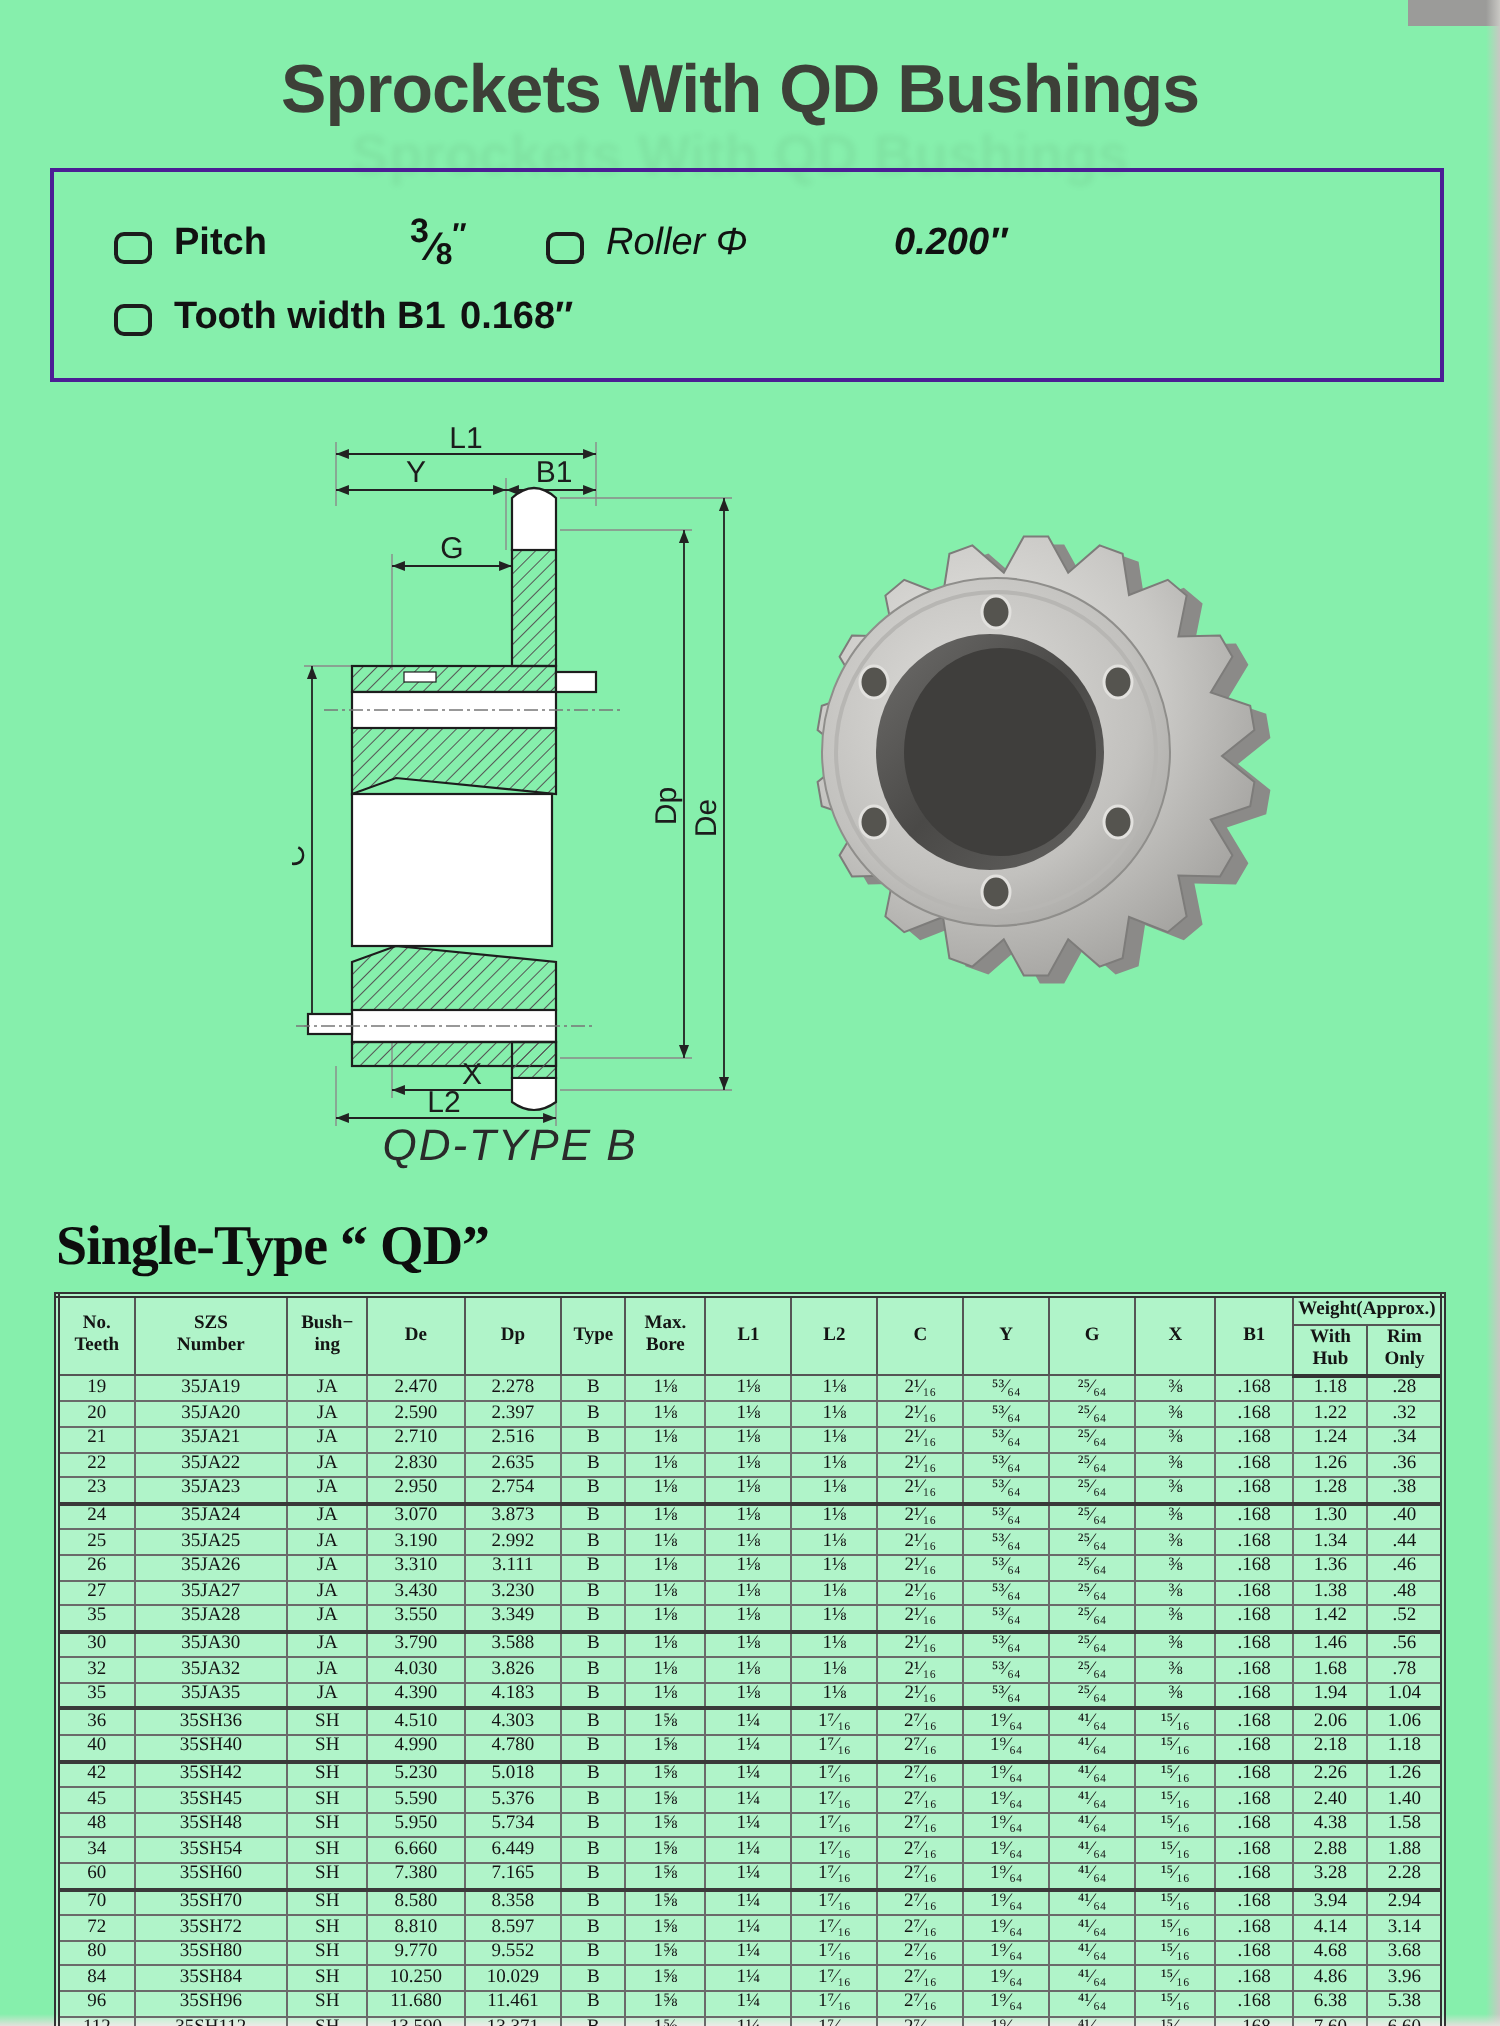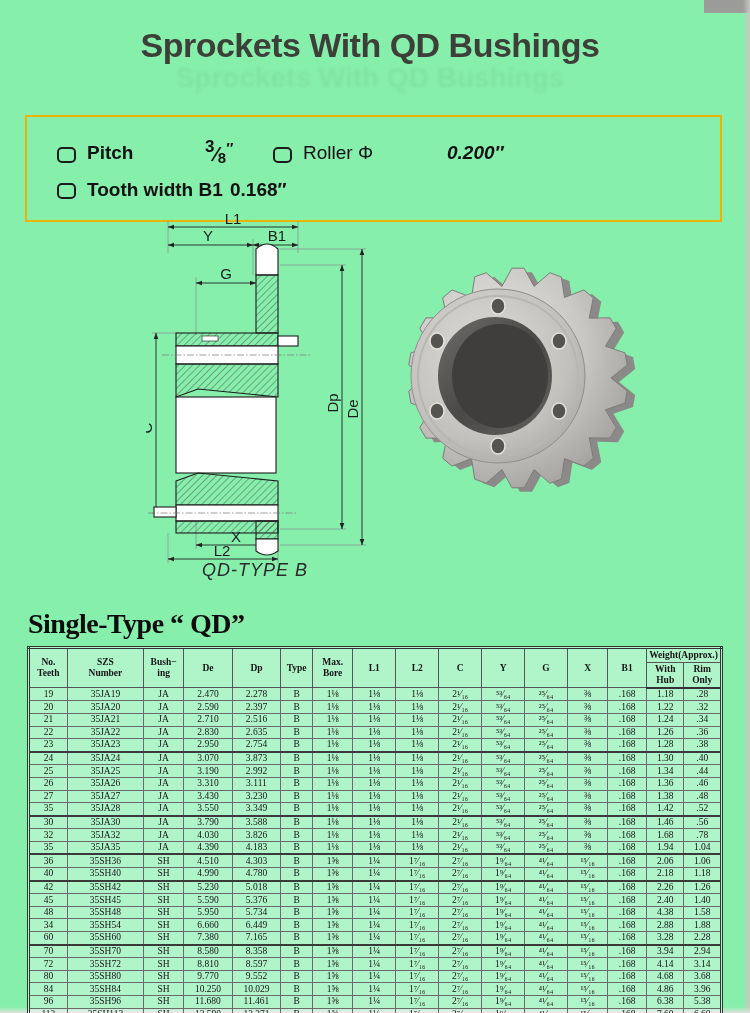--- a/index.html
+++ b/index.html
@@ -10,33 +10,33 @@
   .scan-edge{position:absolute;right:0;top:0;width:7px;height:100%;
              background:linear-gradient(to left,#c9c8c4,rgba(201,200,196,0));}
   .scan-bottom{position:absolute;left:0;bottom:0;width:100%;height:6px;
              background:linear-gradient(to top,#e3e1dc,rgba(227,225,220,0));}
   
   .title{position:absolute;top:26px;left:0;width:740px;text-align:center;
          font-size:34px;font-weight:bold;color:#3d4038;letter-spacing:-.5px;}
   .title-ghost{position:absolute;top:62px;left:0;width:740px;text-align:center;
          font-size:28px;font-weight:bold;color:#34502f;opacity:.07;filter:blur(1.5px);}
   
-  .spec{position:absolute;left:25px;top:115px;width:693px;height:103px;border:2px solid #eab308;}
+  .spec{position:absolute;left:25px;top:84px;width:693px;height:103px;border:2px solid #4c1d95;}
   .cb{position:absolute;width:15px;height:12px;border:2px solid #1c1c1c;border-radius:5px;background:transparent;}
   .spec-label{position:absolute;font-size:19px;font-weight:bold;color:#111;}
   .spec-value{position:absolute;font-size:19px;font-weight:bold;color:#111;}
   .frac{font-size:14px;}
   .frac .n{font-size:17px;vertical-align:9px;}
   .frac .d{font-size:15px;vertical-align:-2px;}
   .frac .sl{font-size:20px;}
   .unit{font-size:15px;vertical-align:8px;}
   
   .drawing{position:absolute;left:146px;top:213px;}
   .caption{position:absolute;left:150px;top:560px;width:210px;text-align:center;
-           font-size:18px;font-style:italic;color:#2a2a2a;letter-spacing:1px;}
+           font-size:22px;font-style:italic;color:#2a2a2a;letter-spacing:1px;}
   .photo{position:absolute;left:386px;top:230px;}
   
   .section-title{position:absolute;left:28px;top:608px;font-family:"Liberation Serif",serif;
            font-size:28px;font-weight:bold;color:#0d0d0d;letter-spacing:-.5px;text-align:right;}
   
   .cat-table{position:absolute;left:27px;top:646px;width:696px;border-collapse:collapse;
            table-layout:fixed;font-family:"Liberation Serif",serif;color:#141414;
            border:3px double #333;background:rgba(255,255,255,.35);}
   .cat-table th{border:1px solid #555;font-size:9.5px;font-weight:bold;
            white-space:pre-line;padding:1px 0;line-height:1.15;}
@@ -57,21 +57,21 @@
   <div class="title-ghost">Sprockets With QD Bushings</div>
   <div class="title">Sprockets With QD Bushings</div>
 
   <div class="spec">
     <span class="cb" style="left:30px;top:30px;"></span>
     <span class="spec-label" style="left:60px;top:25px;">Pitch</span>
     <span class="spec-value" style="left:178px;top:20px;text-align:center;">
       <span class="frac"><span class="n">3</span><span class="sl">⁄</span><span class="d">8</span></span><span class="unit">″</span>
     </span>
     <span class="cb" style="left:246px;top:30px;"></span>
-    <span class="spec-label" style="left:276px;top:25px;font-weight:normal;">Roller Φ</span>
+    <span class="spec-label" style="left:276px;top:25px;font-weight:normal;font-style:italic;">Roller Φ</span>
     <span class="spec-value" style="left:420px;top:25px;font-style:italic;">0.200″</span>
     <span class="cb" style="left:30px;top:66px;"></span>
     <span class="spec-label" style="left:60px;top:62px;">Tooth width B1</span>
     <span class="spec-value" style="left:203px;top:62px;">0.168″</span>
   </div>
 
   <svg class="drawing" width="232" height="352" viewBox="0 0 232 352">
     <defs>
       <pattern id="hatch" width="5" height="5" patternUnits="userSpaceOnUse" patternTransform="rotate(45)">
         <line x1="0" y1="0" x2="0" y2="5" stroke="#555" stroke-width="1"></line>

